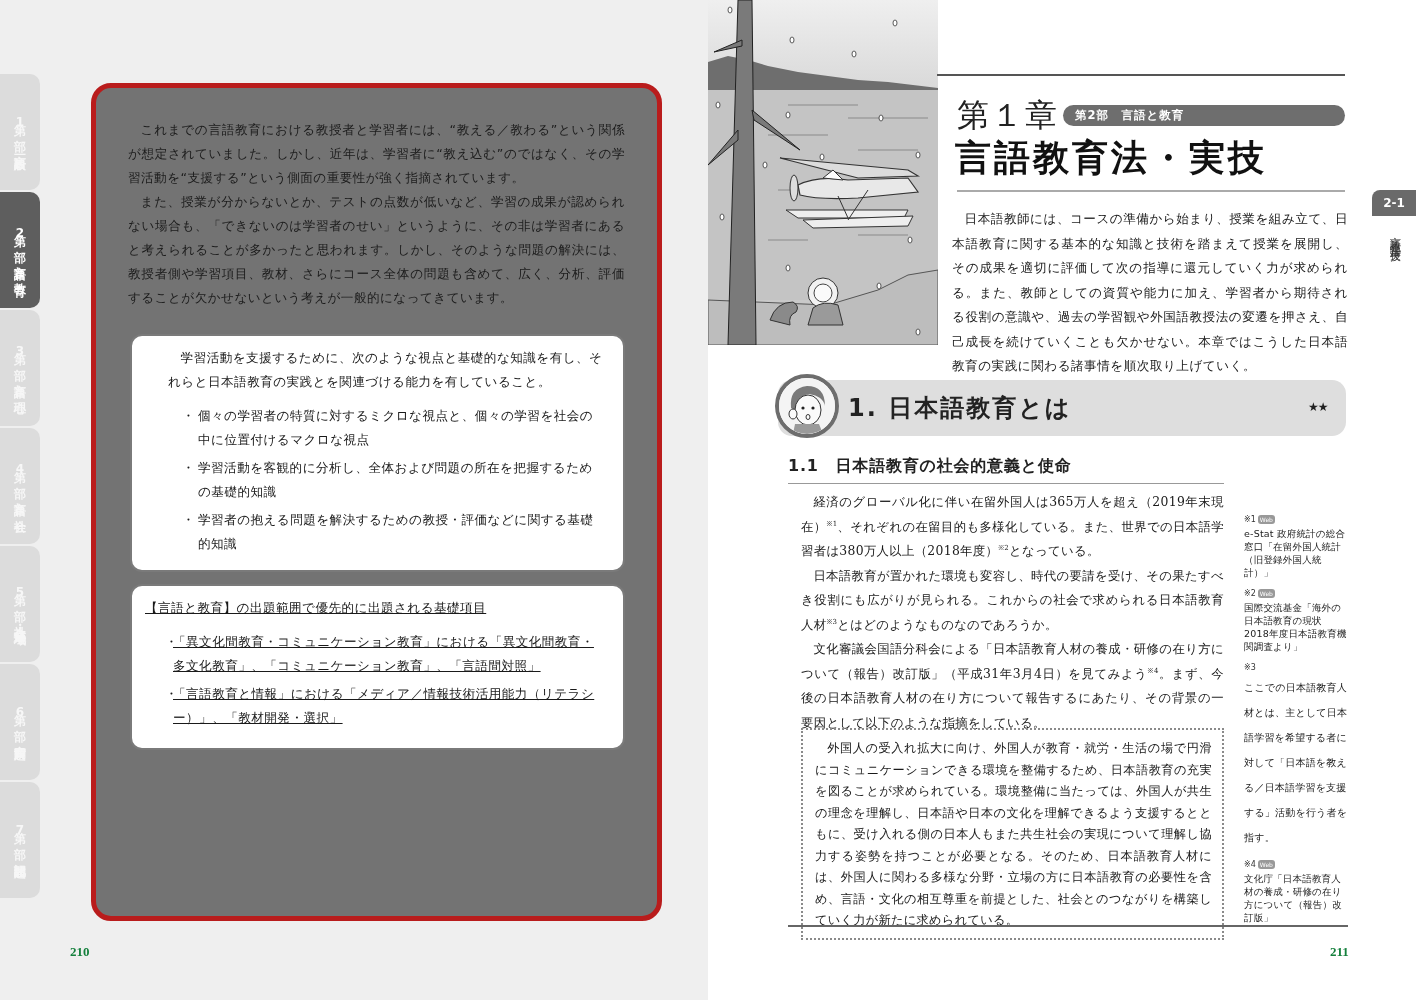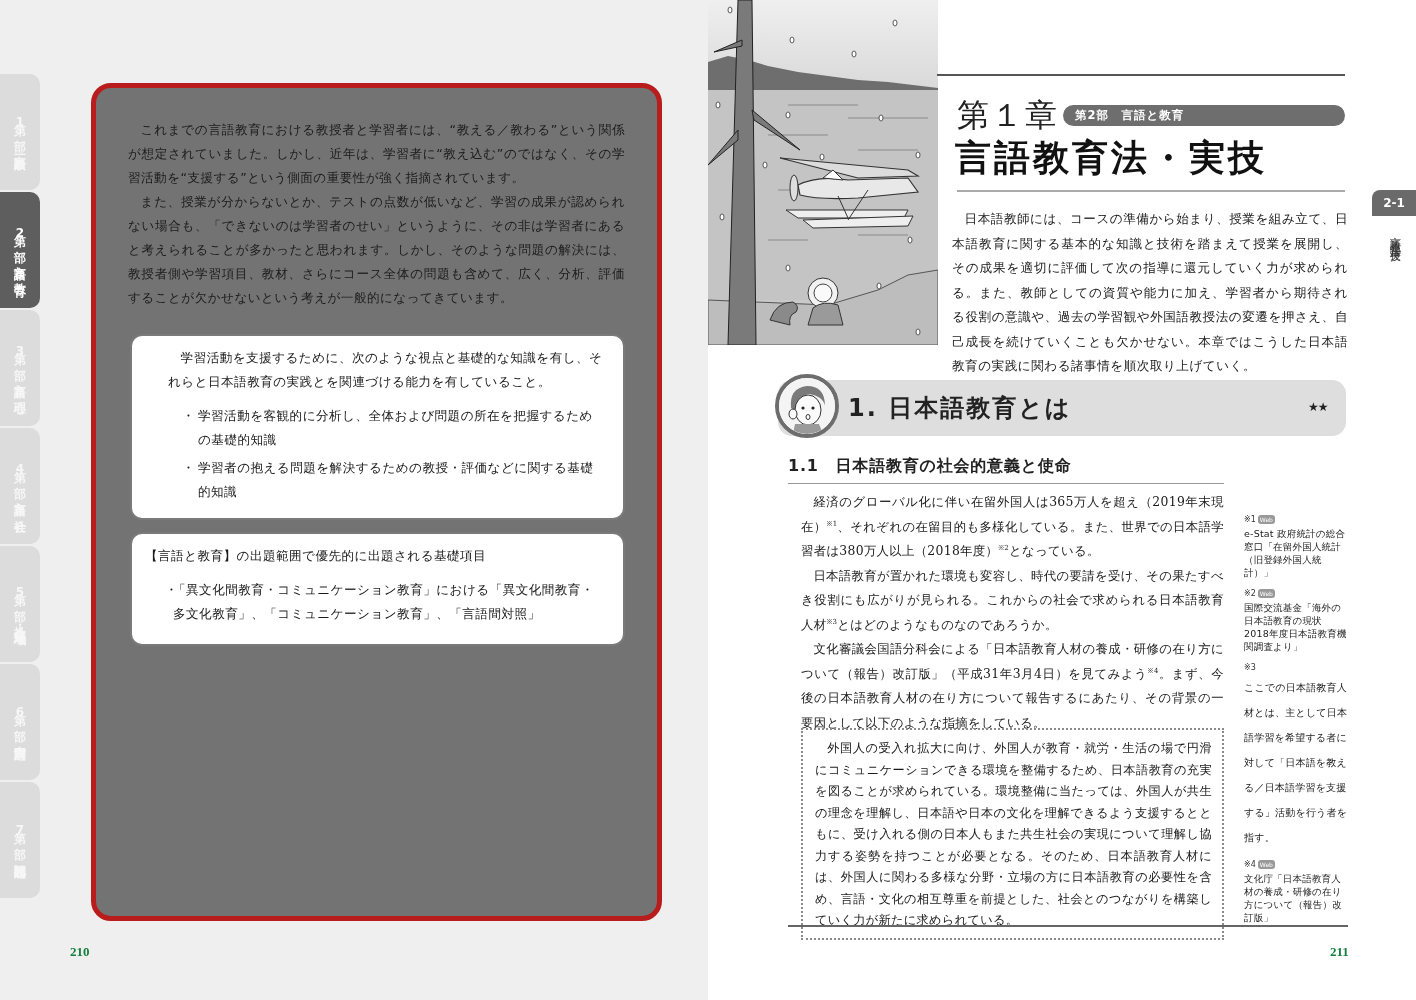--- a/index.html
+++ b/index.html
@@ -21,21 +21,21 @@
   .para { font-size: 12.6px; line-height: 24px; text-indent: 1em; letter-spacing: 0.45px; color: #1c1c1c; text-align: justify; }
 
   .box { border: 2.5px solid #7a7a7a; border-radius: 12px; background: #fff; }
   .box1 { margin-top: 24px; margin-left: 2px; padding: 10px 20px 10px 36px; }
   .box1 .intro { font-size: 12.6px; line-height: 24px; text-indent: 1em; letter-spacing: 0.45px; }
   .bullets { list-style: none; margin-top: 10px; }
   .bullets li { font-size: 12.6px; line-height: 24px; padding-left: 30px; text-indent: -16px; letter-spacing: 0.45px; margin-bottom: 4px; }
   .bullets li::before { content: "・"; display: inline-block; width: 16px; text-indent: 0; }
 
   .lead { margin-top: 22px; font-size: 12.6px; line-height: 24px; text-indent: 1em; letter-spacing: 0.45px; }
-  .box2 { margin-top: 12px; margin-left: 2px; padding: 10px 20px 14px 13px; }
+  .box2 { margin-top: 12px; margin-left: 2px; padding: 10px 20px 14px 13px; text-decoration: underline; }
   .box2 .box-title { font-size: 12.6px; line-height: 24px; letter-spacing: 0.45px; margin-bottom: 8px; }
   .box2 .bullets li { padding-left: 28px; text-indent: -8px; }
   .box2 .bullets li::before { content: "・"; width: 8px; margin-left: -0px; }
 
   .page-num { position: absolute; font-family: "Liberation Serif", "DejaVu Serif", serif; font-weight: bold; font-size: 13px; color: #15803d; }
   .pn-left { left: 70px; top: 944px; }
   .pn-right { left: 1330px; top: 944px; }
 
   
   .page-right { position: absolute; left: 708px; top: 0; width: 840px; height: 1000px; background: #ffffff; }
@@ -106,30 +106,32 @@
       </div>
   </div>
 
   <div class="content-card">
     <p class="para">これまでの言語教育における教授者と学習者には、“教える／教わる”という関係が想定されていました。しかし、近年は、学習者に“教え込む”のではなく、その学習活動を“支援する”という側面の重要性が強く指摘されています。</p>
     <p class="para">また、授業が分からないとか、テストの点数が低いなど、学習の成果が認められない場合も、「できないのは学習者のせい」というように、その非は学習者にあると考えられることが多かったと思われます。しかし、そのような問題の解決には、教授者側や学習項目、教材、さらにコース全体の問題も含めて、広く、分析、評価することが欠かせないという考えが一般的になってきています。</p>
 
     <div class="box box1">
       <p class="intro">学習活動を支援するために、次のような視点と基礎的な知識を有し、それらと日本語教育の実践とを関連づける能力を有していること。</p>
       <ul class="bullets">
+        <li>個々の学習者の特質に対するミクロな視点と、個々の学習を社会の中に位置付けるマクロな視点</li>
         <li>学習活動を客観的に分析し、全体および問題の所在を把握するための基礎的知識</li>
         <li>学習者の抱える問題を解決するための教授・評価などに関する基礎的知識</li>
       </ul>
     </div>
 
 
     <div class="box box2">
       <p class="box-title">【言語と教育】の出題範囲で優先的に出題される基礎項目</p>
       <ul class="bullets">
         <li>「異文化間教育・コミュニケーション教育」における「異文化間教育・多文化教育」、「コミュニケーション教育」、「言語間対照」</li>
+        <li>「言語教育と情報」における「メディア／情報技術活用能力（リテラシー）」、「教材開発・選択」</li>
       </ul>
     </div>
   </div>
 
   <div class="page-num pn-left">210</div>
 </div>
 
 <div class="page-right">
 
   <div class="illustration">

